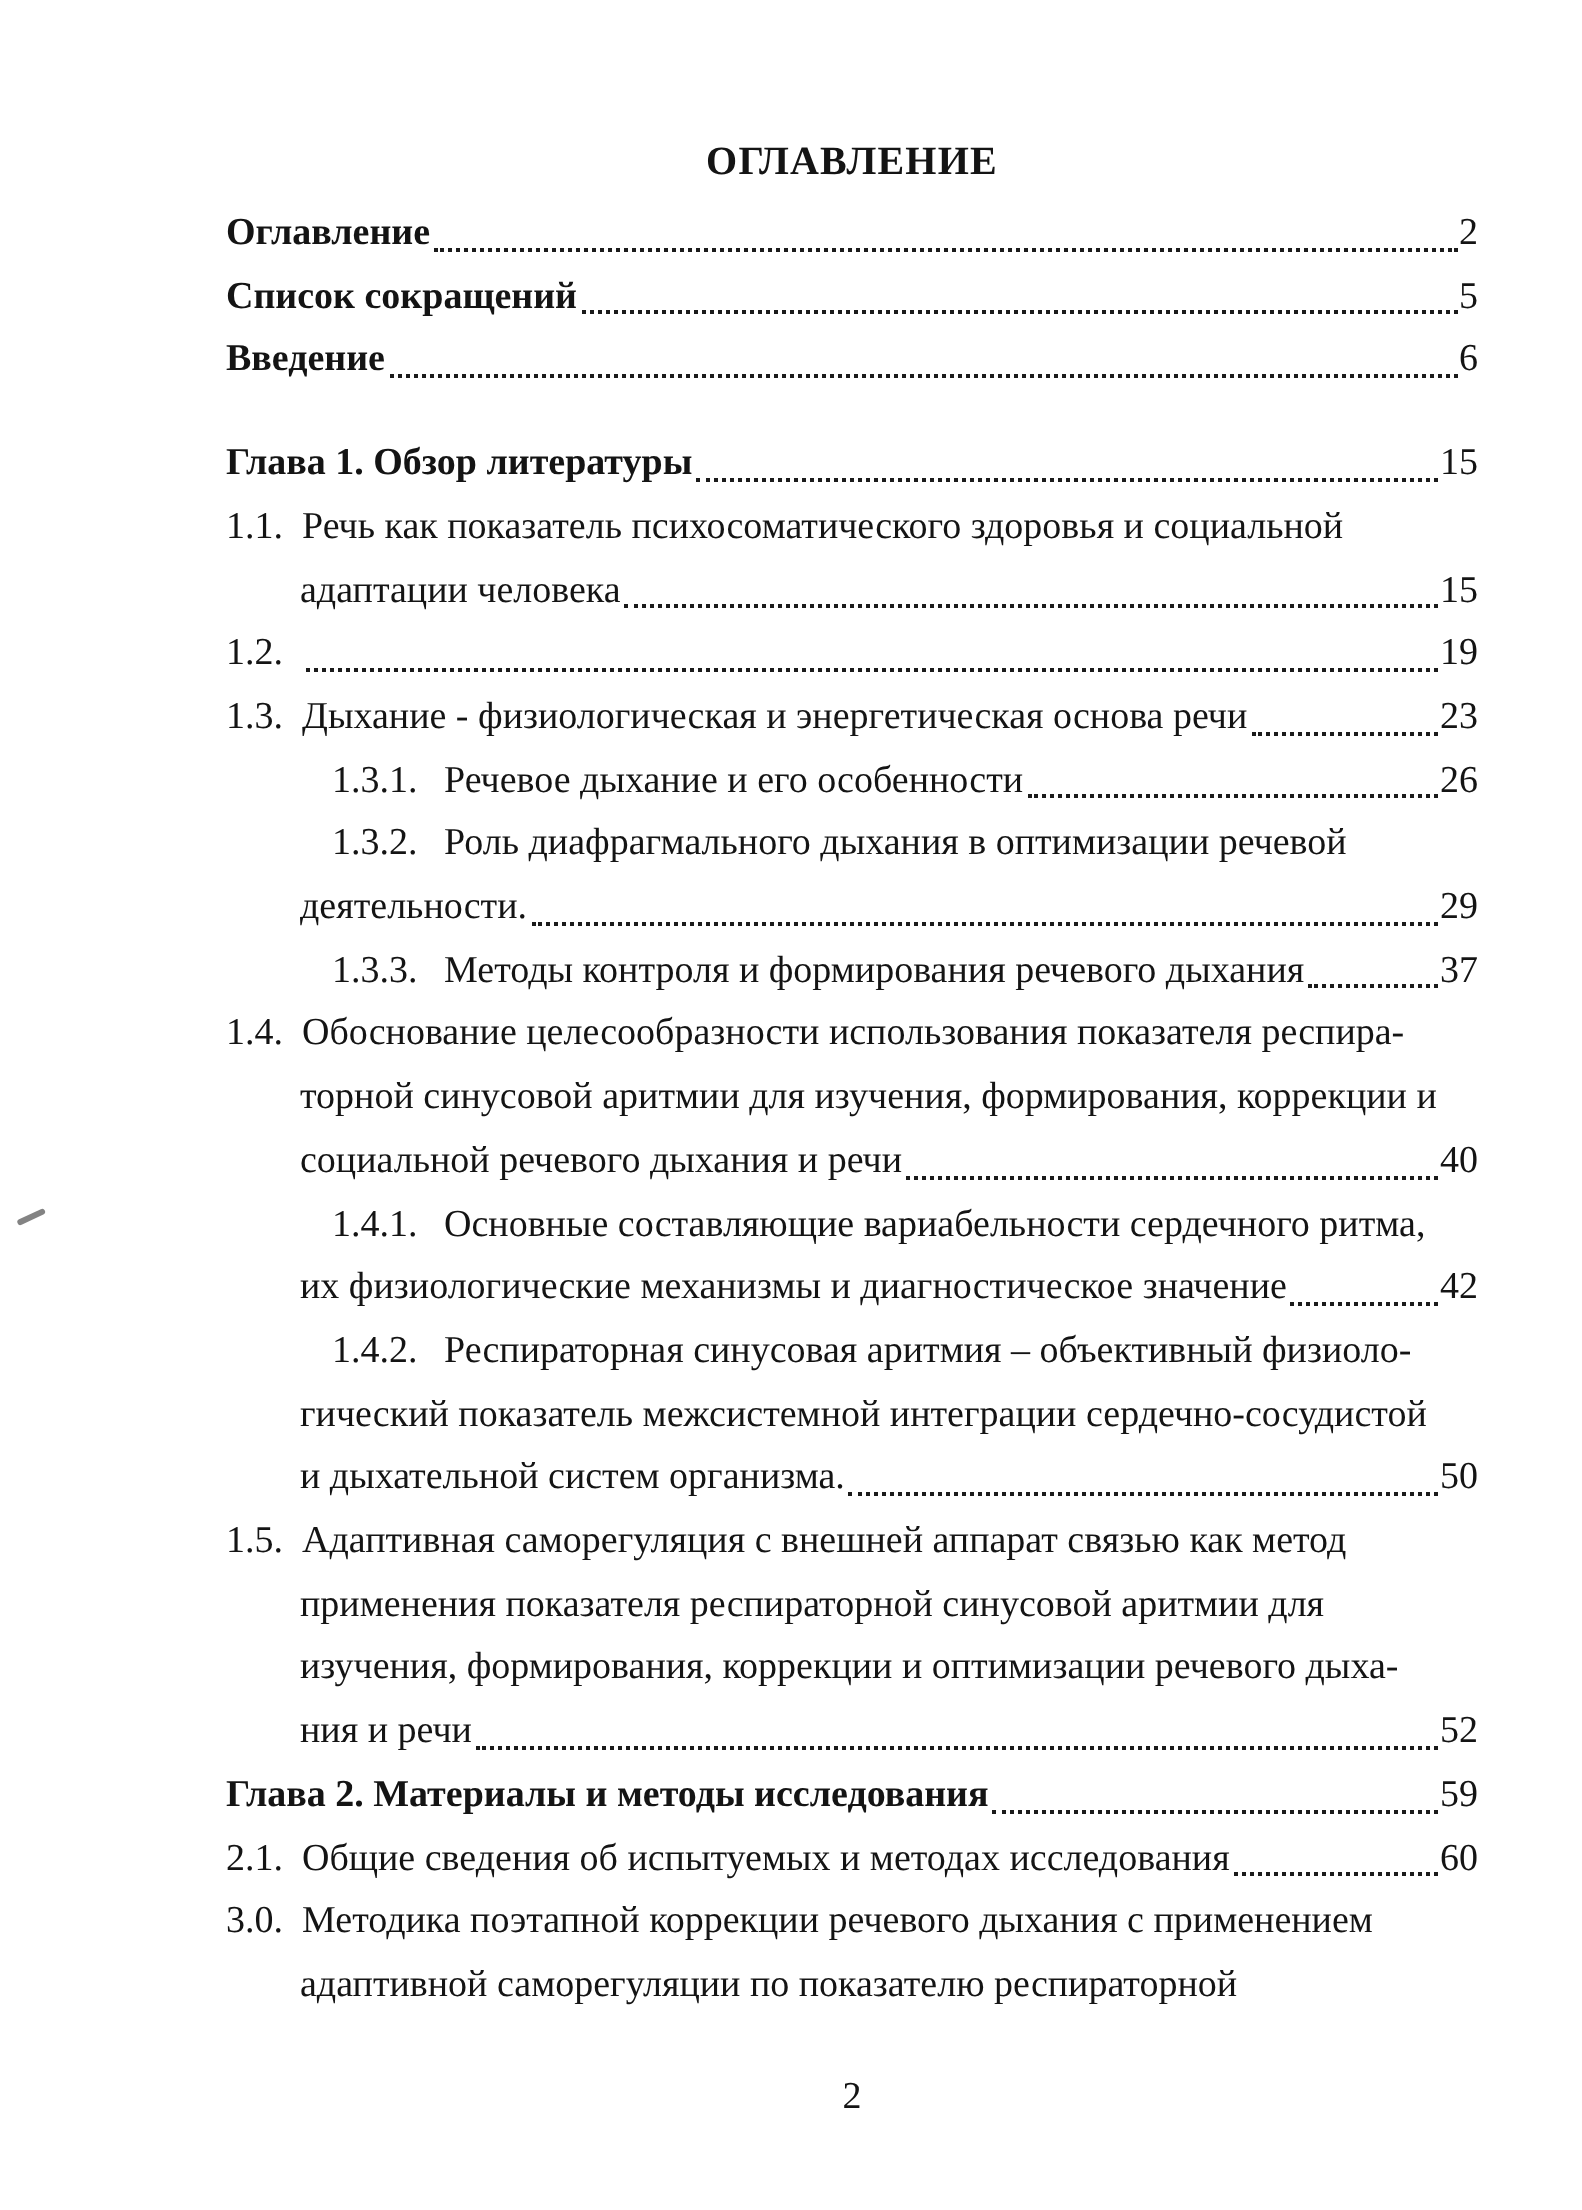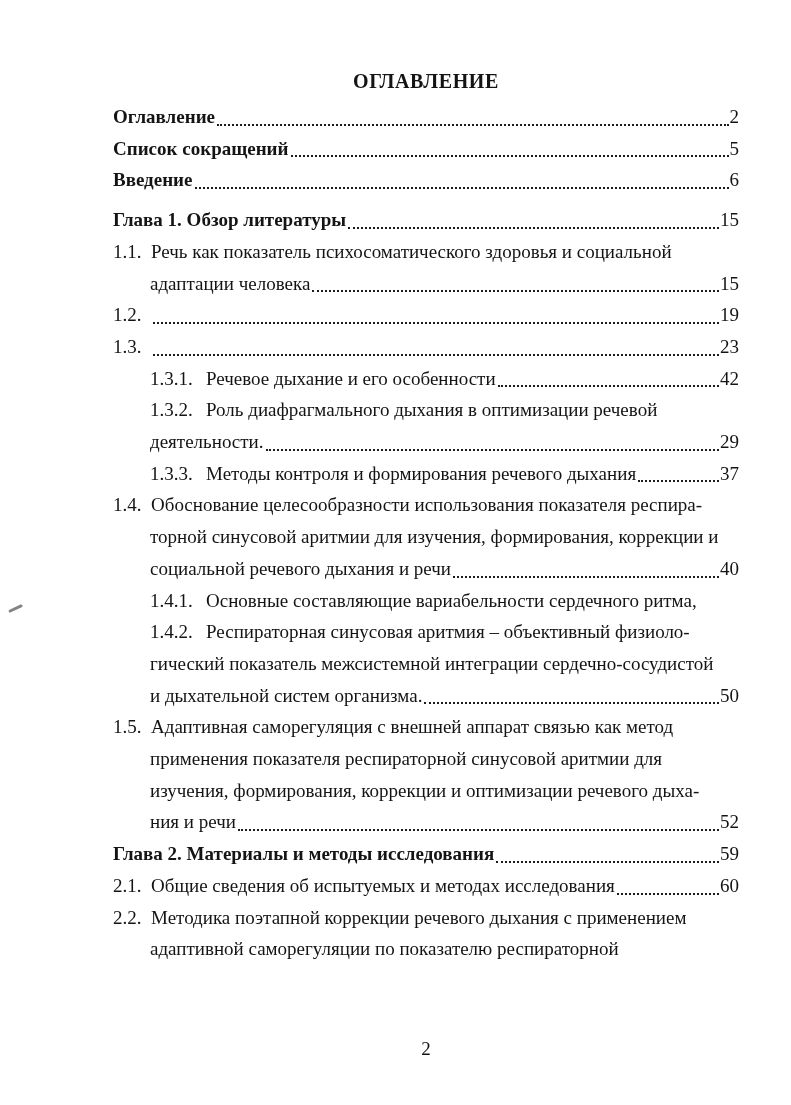--- a/index.html
+++ b/index.html
@@ -24,29 +24,29 @@
     position:absolute;
     left:113px; right:52px; top:101px;
   }
   .row {
     display:flex;
     align-items:baseline;
     line-height:31.7px;
     font-size:19px;
     white-space:nowrap;
   }
-  .row.gap { margin-top:8px; }
+  .row.gap { margin-top:20px; }
   .row.bold { font-weight:bold; }
   .num {
     display:inline-block;
     width:38px;
     flex:0 0 38px;
   }
   .row.sub { margin-left:37px; }
-  .row.sub .num { width:56px; flex:0 0 56px; }
+  .row.sub .num { width:56px; flex:0 0 56px;margin-left:16px; }
   .row.cont { margin-left:37px; }
   .text { flex:0 1 auto; overflow:hidden; }
   .leader {
     flex:1 1 8px;
     min-width:8px;
     border-bottom:2px dotted #1b1b1b;
     align-self:flex-end;
     margin:0 1px 7px 2px;
   }
   .bold .leader { border-bottom-width:2.5px; }
@@ -115,29 +115,30 @@
     </div>
 
     <div class="row">
       <span class="num">1.2.</span>
       <span class="leader"></span>
       <span class="pg">19</span>
     </div>
 
     <div class="row">
       <span class="num">1.3.</span>
+      <span class="text">Дыхание - физиологическая и энергетическая основа речи</span>
       <span class="leader"></span>
       <span class="pg">23</span>
     </div>
 
     <div class="row sub">
       <span class="num">1.3.1.</span>
       <span class="text">Речевое дыхание и его особенности</span>
       <span class="leader"></span>
-      <span class="pg">42</span>
+      <span class="pg">26</span>
     </div>
 
     <div class="row sub">
       <span class="num">1.3.2.</span>
       <span class="text">Роль диафрагмального дыхания в оптимизации речевой</span>
     </div>
 
     <div class="row cont">
       <span class="text">деятельности.</span>
       <span class="leader"></span>
@@ -164,20 +165,25 @@
       <span class="text">социальной речевого дыхания и речи</span>
       <span class="leader"></span>
       <span class="pg">40</span>
     </div>
 
     <div class="row sub">
       <span class="num">1.4.1.</span>
       <span class="text">Основные составляющие вариабельности сердечного ритма,</span>
     </div>
 
+    <div class="row cont">
+      <span class="text">их физиологические механизмы и диагностическое значение</span>
+      <span class="leader"></span>
+      <span class="pg">42</span>
+    </div>
 
     <div class="row sub">
       <span class="num">1.4.2.</span>
       <span class="text">Респираторная синусовая аритмия – объективный физиоло-</span>
     </div>
 
     <div class="row cont">
       <span class="text">гический показатель межсистемной интеграции сердечно-сосудистой</span>
     </div>
 
@@ -213,21 +219,21 @@
     </div>
 
     <div class="row">
       <span class="num">2.1.</span>
       <span class="text">Общие сведения об испытуемых и методах исследования</span>
       <span class="leader"></span>
       <span class="pg">60</span>
     </div>
 
     <div class="row">
-      <span class="num">2.2.</span>
+      <span class="num">3.0.</span>
       <span class="text">Методика поэтапной коррекции речевого дыхания с применением</span>
     </div>
 
     <div class="row cont">
       <span class="text">адаптивной саморегуляции по показателю респираторной</span>
     </div>
 
 
   </div>
 

